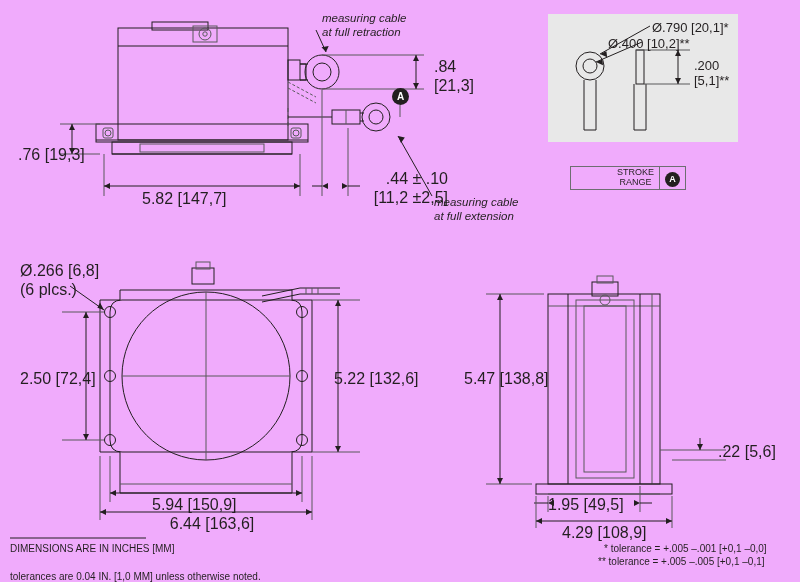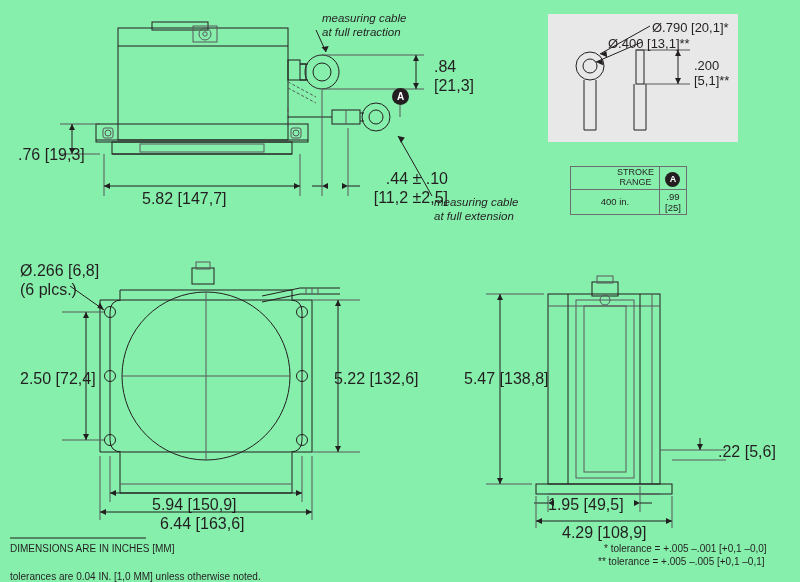--- a/index.html
+++ b/index.html
@@ -9,21 +9,21 @@
   }
   body {
     font-family: "Liberation Sans", sans-serif;
     color: #231f20;
   }
   #sheet {
     position: relative;
     width: 800px;
     height: 582px;
     overflow: hidden;
-    background: #86efac;
+    background: #f0abfc;
   }
   .lbl {
     position: absolute;
     font-size: 16px;
     line-height: 1.18;
     color: #231f20;
     white-space: pre;
   }
   .lbl.ital {
     font-style: italic;
@@ -320,55 +320,51 @@
 
   <div class="lbl" style="left:142px; top:190px; width:120px;">5.82 [147,7]</div>
 
   <div class="lbl" style="left:352px; top:170px; width:96px;text-align:right;">.44 ± .10
 [11,2 ±2,5]</div>
 
   <div class="badge" style="left:392px; top:88px;">A</div>
 
   <div class="lbl small" style="left:652px; top:20px; width:90px;">Ø.790 [20,1]*</div>
 
-  <div class="lbl small" style="left:608px; top:36px; width:92px;">Ø.400 [13,1]**</div>
+  <div class="lbl small" style="left:608px; top:36px; width:92px;">Ø.400 [10,2]**</div>
 
   <div class="lbl small" style="left:694px; top:58px; width:44px;">.200
 [5,1]**</div>
 
   <div style="position:absolute; left:570px; top:166px;">
     <table class="stroke">
       <tbody>
           <tr>
         <th style="width:62px;padding-left:46px;">
           <span>STROKE</span><br>
           <span>RANGE</span>
         </th>
         <th style="width:62px;">
           <span class="badge" style="position:relative; display:inline-block; left:0; top:2px; width:15px; height:15px; line-height:15px; font-size:9px;">A</span>
         </th>
       </tr>
-      <tr>
-        <td>400 in.</td>
-        <td>.99 [25]</td>
-      </tr>
     </tbody>
       </table>
   </div>
 
   <div class="lbl" style="left:20px; top:262px; width:110px;">Ø.266 [6,8]
 (6 plcs.)</div>
 
   <div class="lbl" style="left:20px; top:370px; width:74px;">2.50 [72,4]</div>
 
   <div class="lbl" style="left:334px; top:370px; width:90px;">5.22 [132,6]</div>
 
   <div class="lbl" style="left:152px; top:496px; width:120px;">5.94 [150,9]</div>
 
-  <div class="lbl" style="left:160px; top:515px; width:120px;">6.44 [163,6]</div>
+  <div class="lbl" style="left:152px; top:515px; width:120px;text-align:center;">6.44 [163,6]</div>
 
   <div class="lbl" style="left:464px; top:370px; width:86px;">5.47 [138,8]</div>
 
   <div class="lbl" style="left:718px; top:443px; width:76px;">.22 [5,6]</div>
 
   <div class="lbl" style="left:548px; top:496px; width:96px;">1.95 [49,5]</div>
 
   <div class="lbl" style="left:562px; top:524px; width:96px;">4.29 [108,9]</div>
 
   <div class="footnote" style="left:10px; top:543px;">DIMENSIONS ARE IN INCHES [MM]</div>

